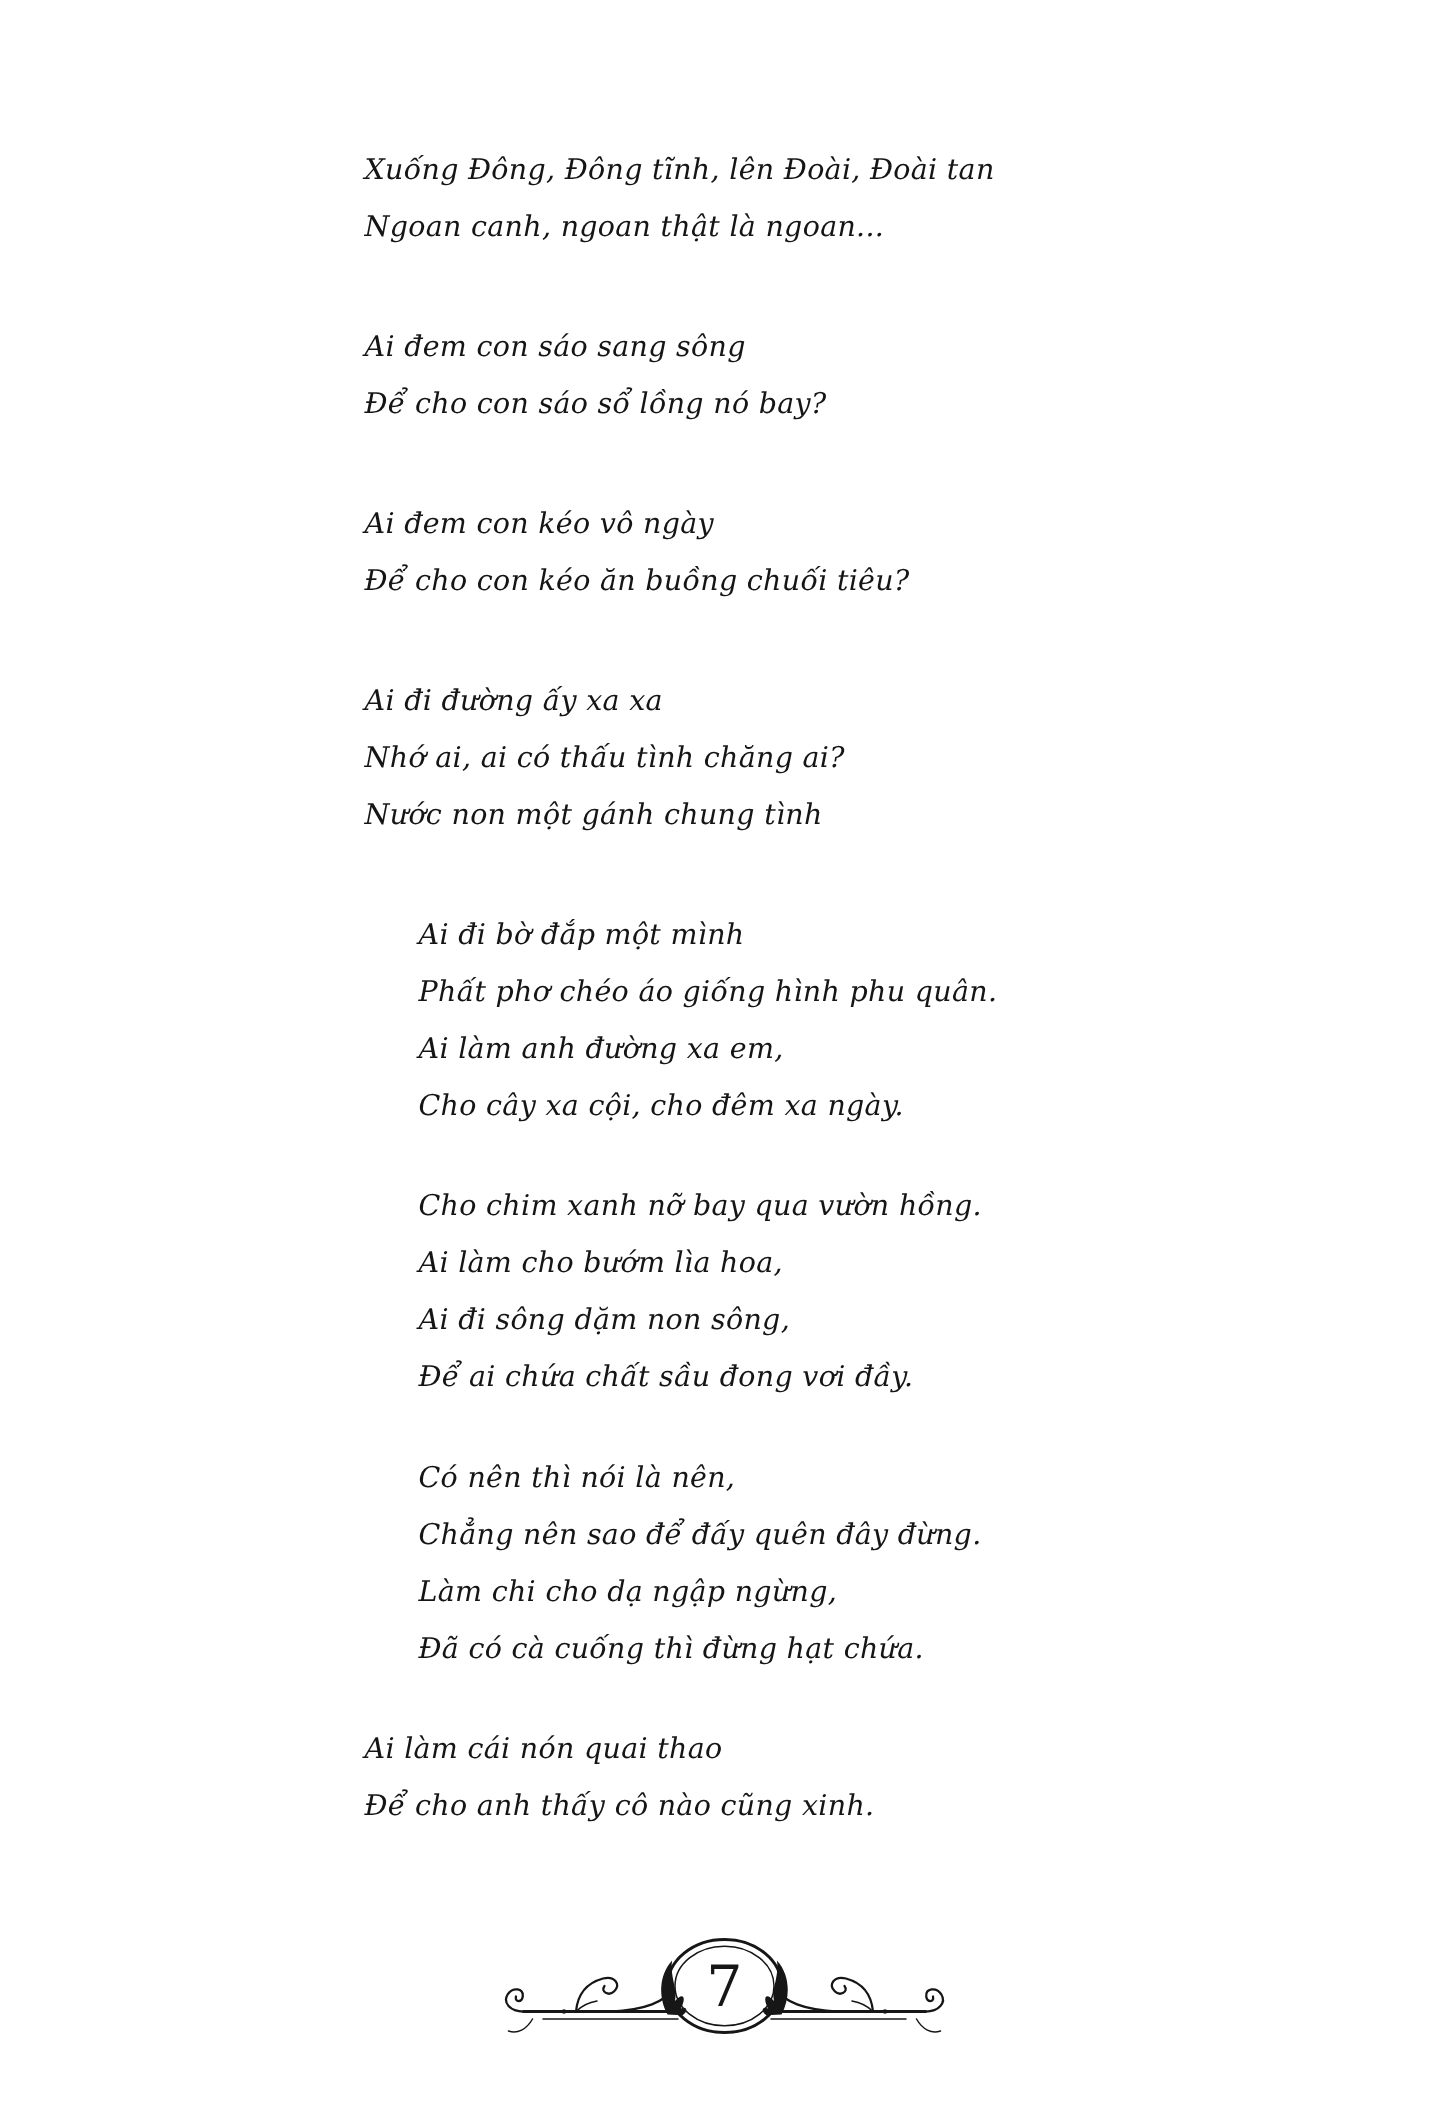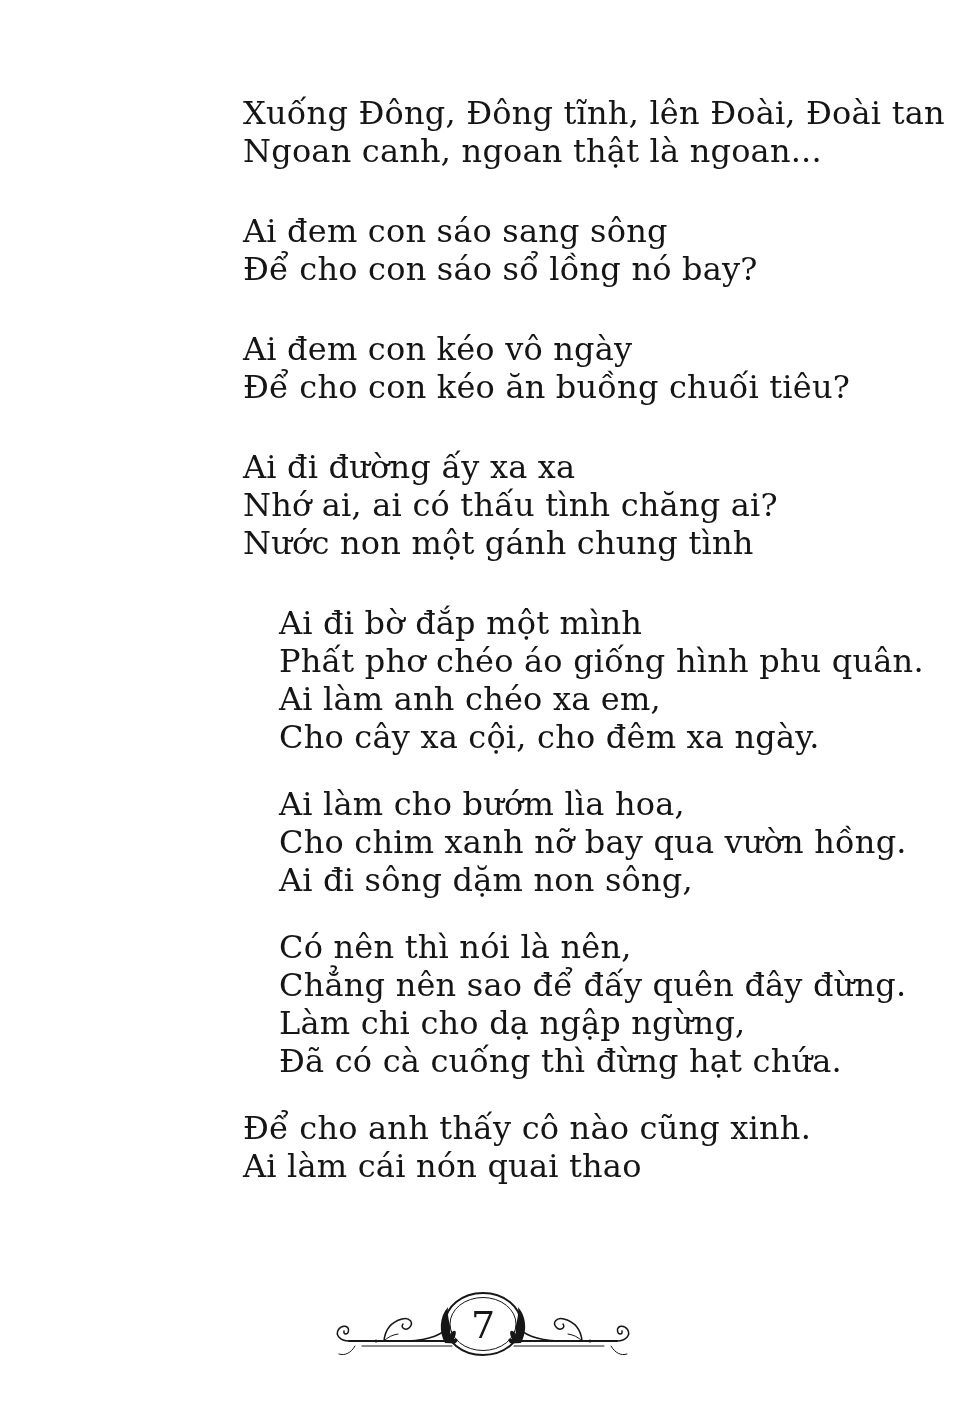--- a/index.html
+++ b/index.html
@@ -13,21 +13,22 @@
     height: 1418px;
     background: #ffffff;
     overflow: hidden;
     font-family: "DejaVu Serif", serif;
     color: #151515;
   }
   .poem {
     position: absolute;
     left: 243px;
     top: 94px;
-    font-size: 32px;
+    font-style: italic;
+    font-size: 19px;
     line-height: 38px;
     letter-spacing: 0.2px;
   }
   .stanza { margin: 0 0 42px 0; }
   .stanza.tight { margin-bottom: 29px; margin-left: 36px; }
   .stanza:last-child { margin-bottom: 0; }
   .line {
     margin: 0;
     white-space: nowrap;
   }
@@ -68,40 +69,41 @@
 
     <div class="stanza">
       <p class="line">Ai đi đường ấy xa xa</p>
       <p class="line">Nhớ ai, ai có thấu tình chăng ai?</p>
       <p class="line">Nước non một gánh chung tình</p>
     </div>
 
     <div class="stanza tight">
       <p class="line">Ai đi bờ đắp một mình</p>
       <p class="line">Phất phơ chéo áo giống hình phu quân.</p>
-      <p class="line">Ai làm anh chéo xa em,</p>
+      <p class="line">Ai làm anh đường xa em,</p>
       <p class="line">Cho cây xa cội, cho đêm xa ngày.</p>
     </div>
 
     <div class="stanza tight">
+      <p class="line">Cho chim xanh nỡ bay qua vườn hồng.</p>
       <p class="line">Ai làm cho bướm lìa hoa,</p>
-      <p class="line">Cho chim xanh nỡ bay qua vườn hồng.</p>
       <p class="line">Ai đi sông dặm non sông,</p>
+      <p class="line">Để ai chứa chất sầu đong vơi đầy.</p>
     </div>
 
     <div class="stanza tight">
       <p class="line">Có nên thì nói là nên,</p>
       <p class="line">Chẳng nên sao để đấy quên đây đừng.</p>
       <p class="line">Làm chi cho dạ ngập ngừng,</p>
       <p class="line">Đã có cà cuống thì đừng hạt chứa.</p>
     </div>
 
     <div class="stanza">
+      <p class="line">Ai làm cái nón quai thao</p>
       <p class="line">Để cho anh thấy cô nào cũng xinh.</p>
-      <p class="line">Ai làm cái nón quai thao</p>
     </div>
 
   </div>
 
   <div class="footer">
     <div class="ornament-wrap">
       <svg viewBox="0 0 604 190" width="302" height="95" xmlns="http://www.w3.org/2000/svg" aria-hidden="true">
 
         <g stroke="#161616" fill="none" stroke-linecap="round">
           <path d="M34 126 H238" stroke-width="4"></path>

